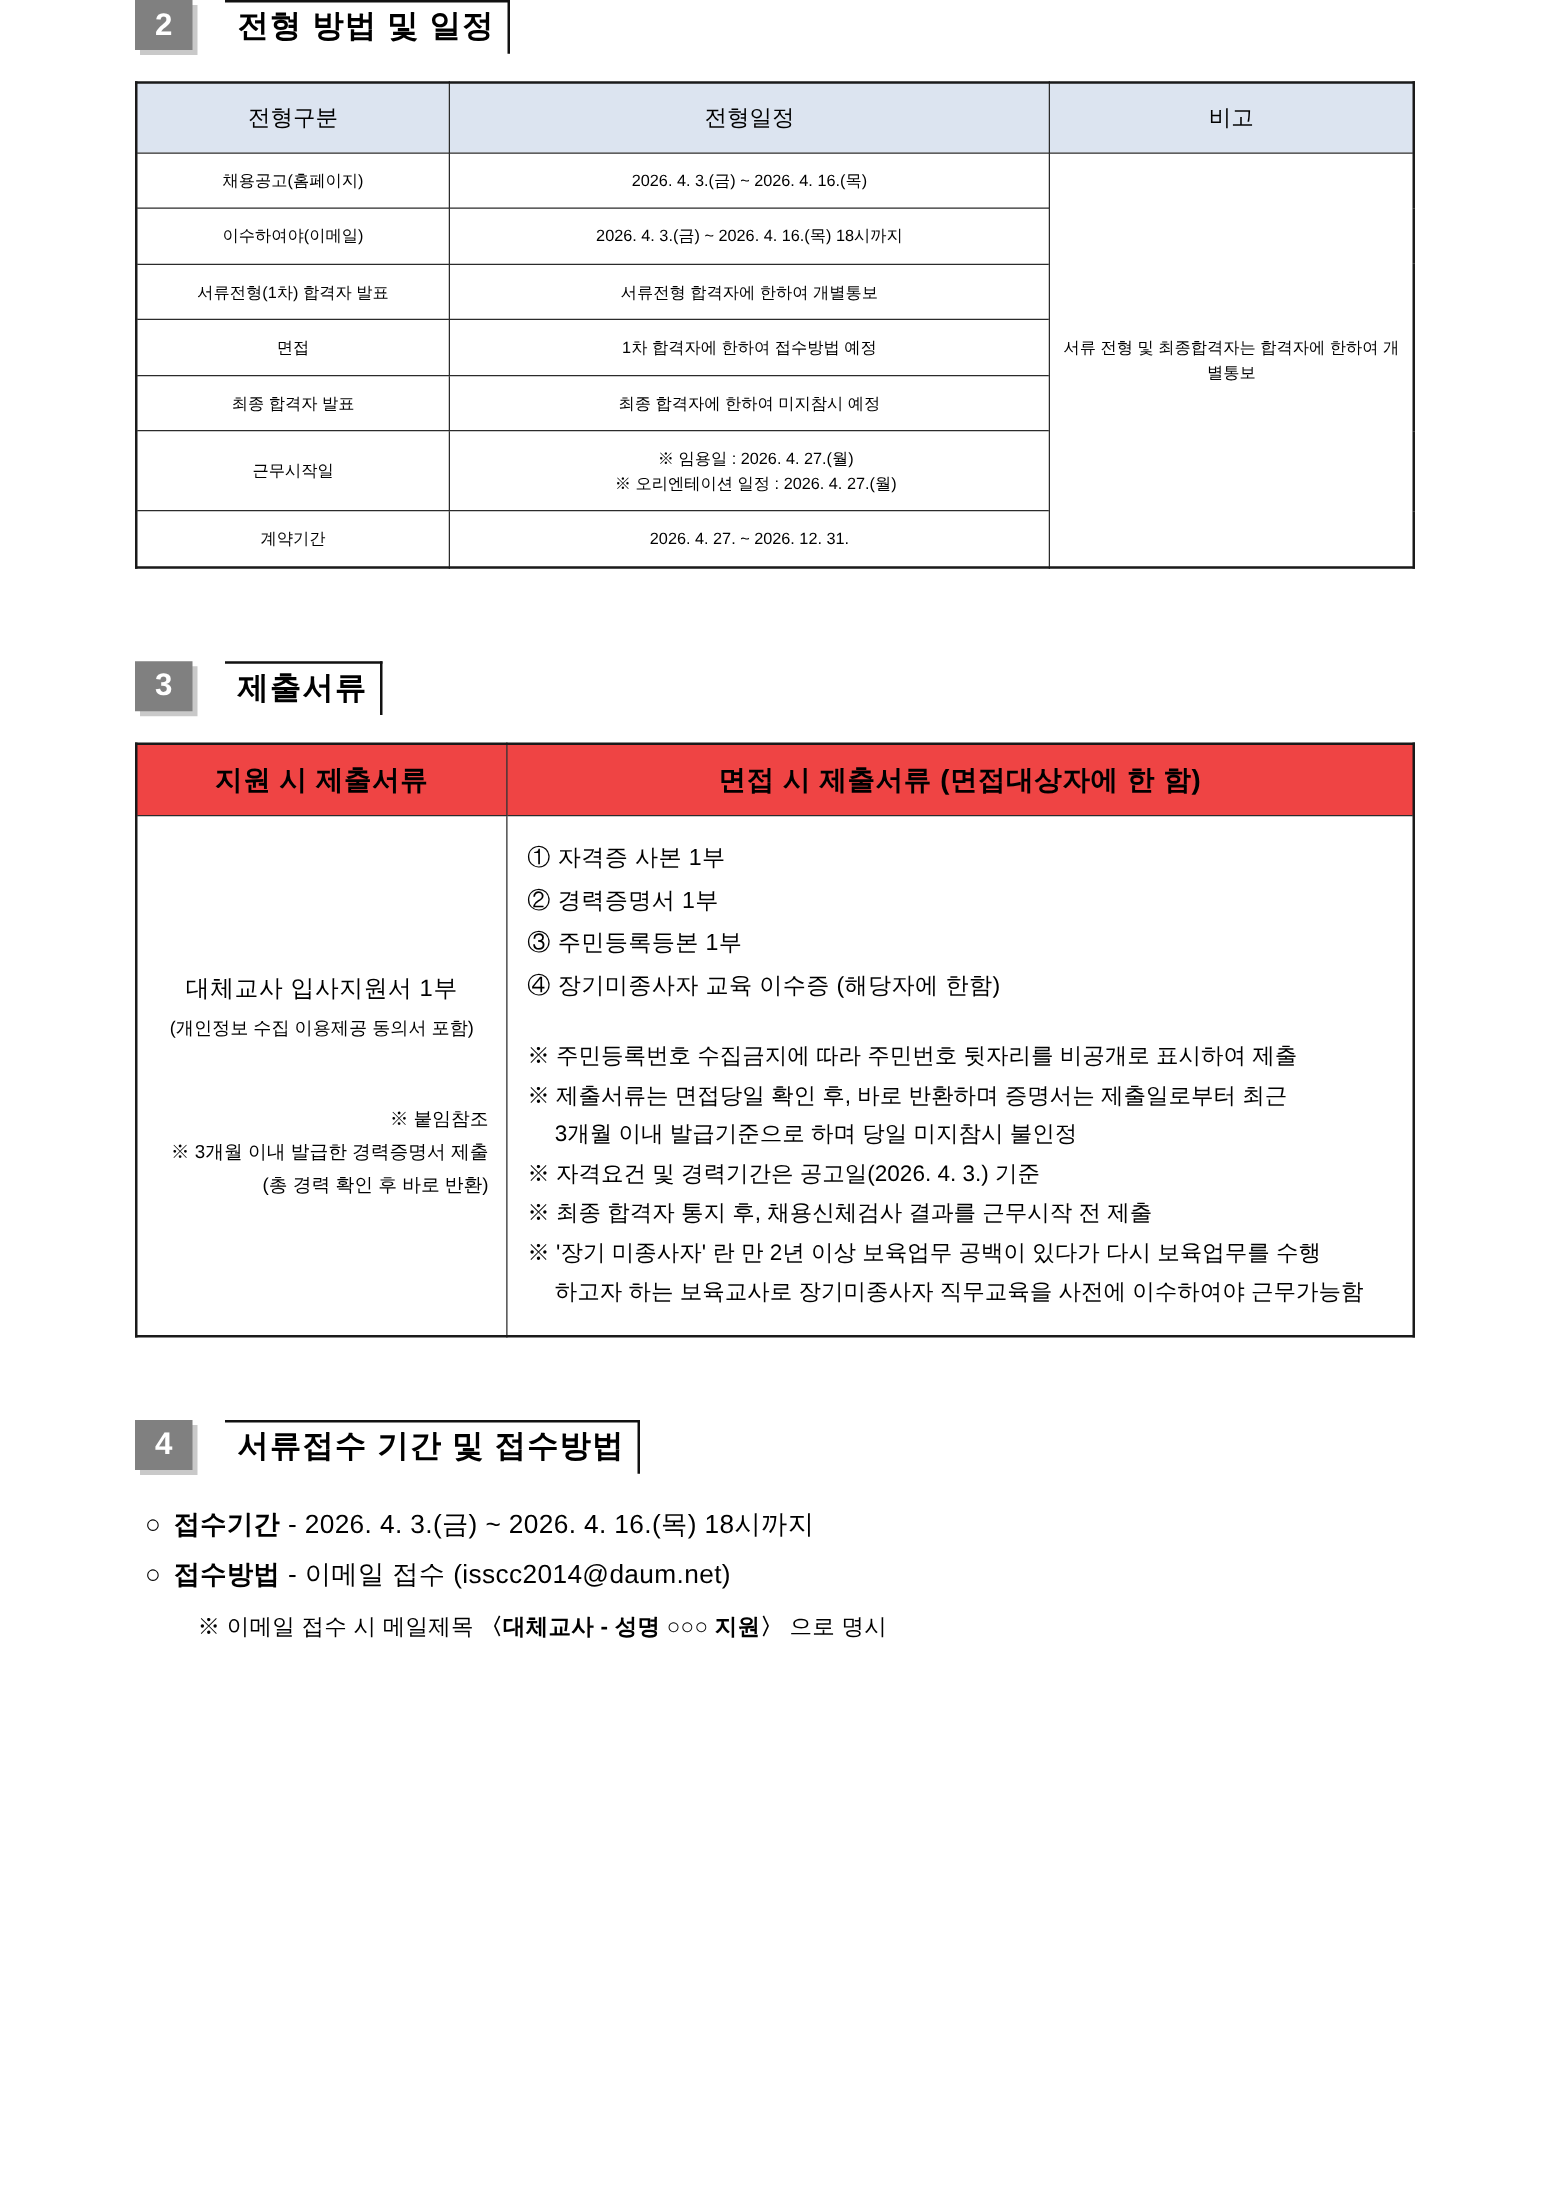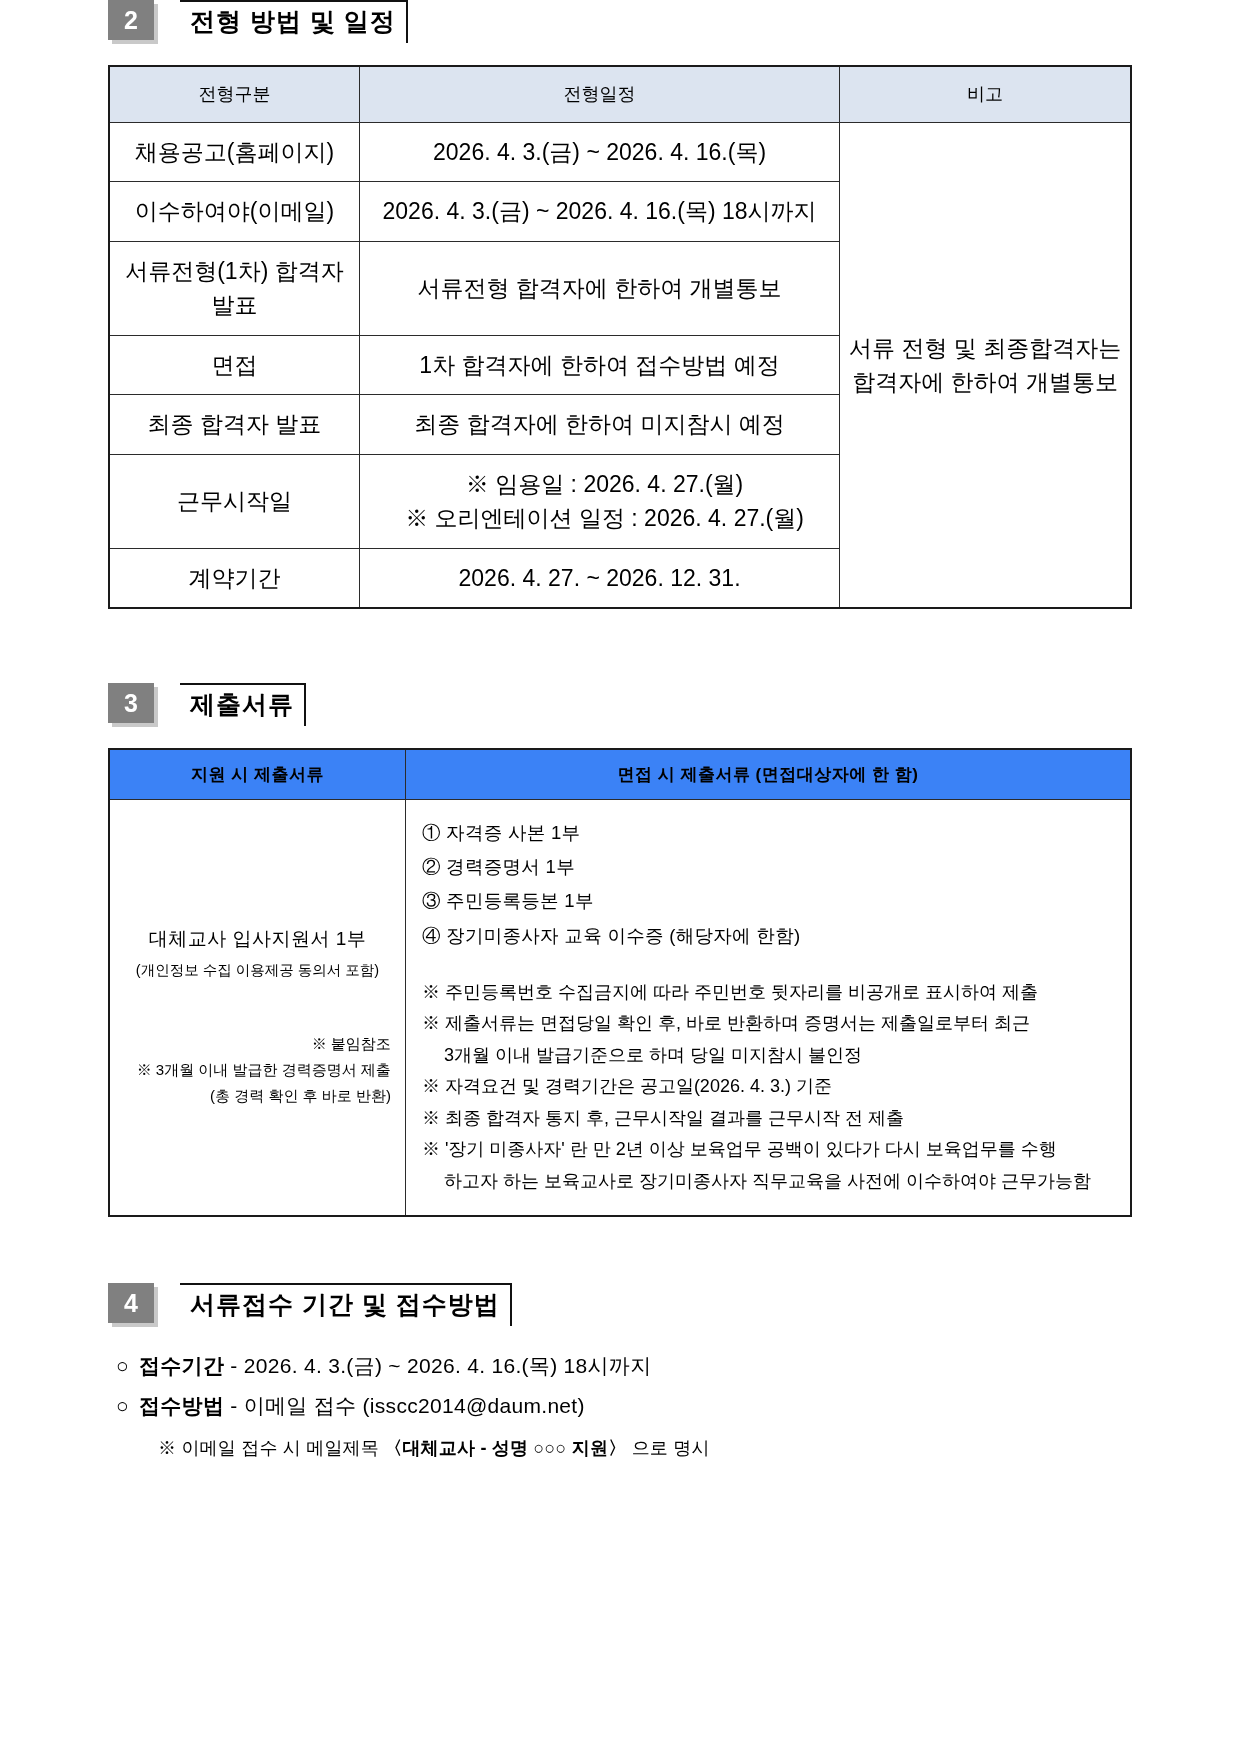--- a/index.html
+++ b/index.html
@@ -69,21 +69,21 @@
   table.t1 {
     margin-top: 22px;
     border-top: 2px solid #1a1a1a;
     border-bottom: 2px solid #1a1a1a;
     border-left: 2px solid #1a1a1a;
     border-right: 2px solid #1a1a1a;
   }
   table.t1 th, table.t1 td {
     border: 1px solid #2b2b2b;
     padding: 12px 8px;
-    font-size: 23px;
+    font-size: 13px;
     text-align: center;
     vertical-align: middle;
     line-height: 1.5;
   }
   table.t1 thead th {
     background: #dce4f0;
     font-weight: normal;
     font-size: 18px;
     padding: 14px 8px;
   }
@@ -103,22 +103,22 @@
   
   table.t2 {
     margin-top: 22px;
     border: 2px solid #1a1a1a;
   }
   table.t2 th, table.t2 td {
     border: 1px solid #2b2b2b;
     vertical-align: top;
   }
   table.t2 thead th {
-    background: #3b82f6;
-    font-size: 17px;
+    background: #ef4444;
+    font-size: 22px;
     font-weight: bold;
     text-align: center;
     padding: 13px 6px;
     letter-spacing: 0.5px;
   }
   .doc-left {
     text-align: center;
     padding: 78px 14px 20px 14px;
     font-size: 17.5px;
     line-height: 1.6;
@@ -278,21 +278,21 @@
         <td class="doc-right">
           <div class="numbered">① 자격증 사본 1부</div>
           <div class="numbered">② 경력증명서 1부</div>
           <div class="numbered">③ 주민등록등본 1부</div>
           <div class="numbered">④ 장기미종사자 교육 이수증 (해당자에 한함)</div>
           <div class="footnotes">
             <div>※ 주민등록번호 수집금지에 따라 주민번호 뒷자리를 비공개로 표시하여 제출</div>
             <div>※ 제출서류는 면접당일 확인 후, 바로 반환하며 증명서는 제출일로부터 최근</div>
             <div class="ind">3개월 이내 발급기준으로 하며 당일 미지참시 불인정</div>
             <div>※ 자격요건 및 경력기간은 공고일(2026. 4. 3.) 기준</div>
-            <div>※ 최종 합격자 통지 후, 근무시작일 결과를 근무시작 전 제출</div>
+            <div>※ 최종 합격자 통지 후, 채용신체검사 결과를 근무시작 전 제출</div>
             <div>※ '장기 미종사자' 란 만 2년 이상 보육업무 공백이 있다가 다시 보육업무를 수행</div>
             <div class="ind">하고자 하는 보육교사로 장기미종사자 직무교육을 사전에 이수하여야 근무가능함</div>
           </div>
         </td>
       </tr>
     </tbody>
   </table>
 
   <div class="gap-b"></div>
 

